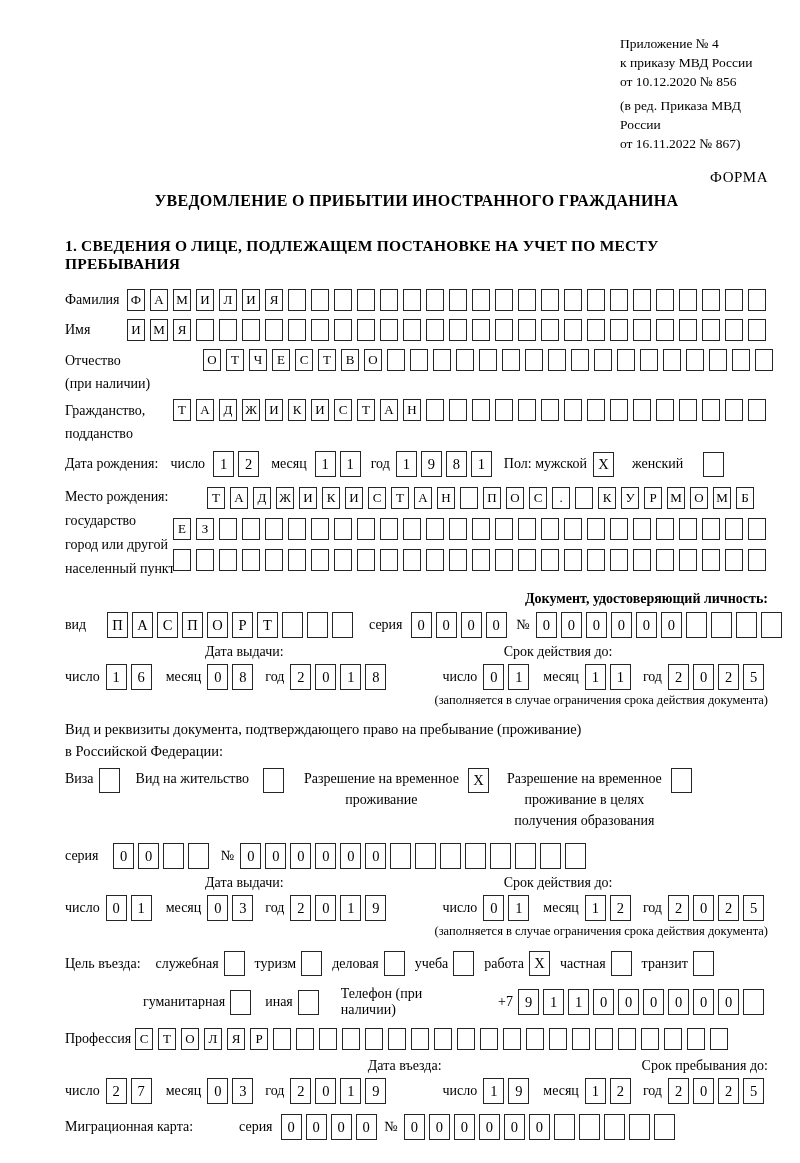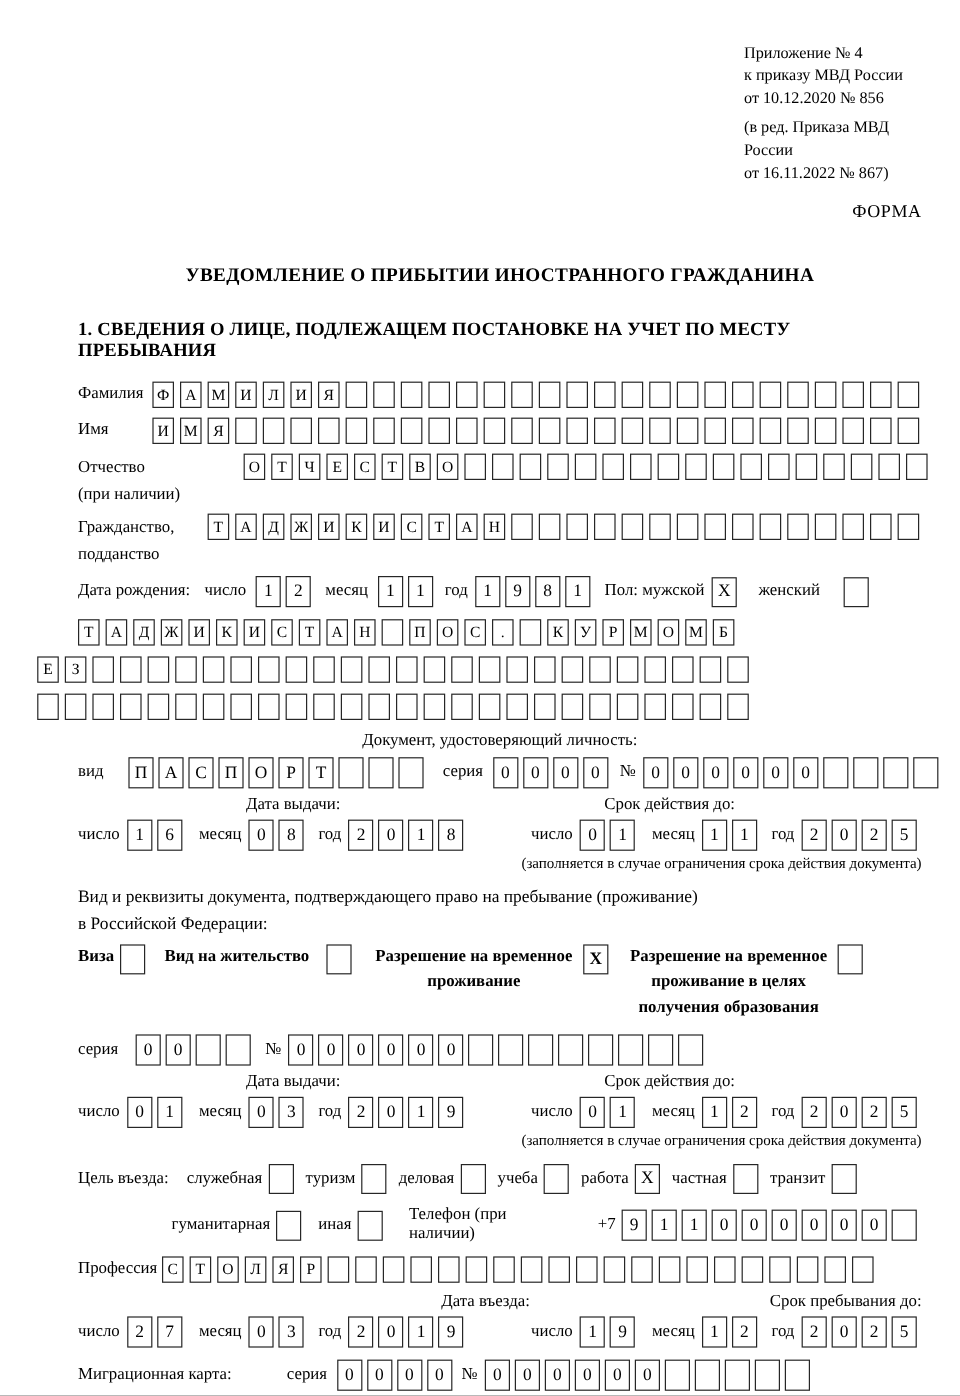--- a/index.html
+++ b/index.html
@@ -8,21 +8,21 @@
     font-family:"Liberation Serif","DejaVu Serif",serif;
     box-sizing:border-box;padding:34px 32px 0 65px;
     position:relative;overflow:hidden;margin:0 auto;
   }
   
   .appendix{margin-left:555px;font-size:13.5px;line-height:19px;}
   .appendix .rev{margin-top:5px;}
   .form-label{text-align:right;font-weight:normal;font-size:15px;margin-top:16px;letter-spacing:.5px;}
   .title{
     text-align:center;font-weight:bold;font-size:16px;line-height:24px;
-    margin-top:32px;letter-spacing:.3px;
+    margin-top:3px;letter-spacing:.3px;
   }
   .blank-line{display:inline-block;width:58px;border-bottom:2px solid #333;height:14px;margin-left:10px;}
   .sec-heading{font-weight:bold;font-size:15.5px;margin-top:24px;letter-spacing:.2px;}
   
   .frow{display:flex;align-items:center;margin-top:8px;}
   .frow.top{align-items:flex-start;}
   .lbl{font-size:14px;flex:0 0 auto;}
   .lbl-stack{font-size:14px;line-height:23px;flex:0 0 auto;}
   .cells{display:flex;flex:0 0 auto;}
   
@@ -35,30 +35,30 @@
   .bcell{
     display:inline-flex;align-items:center;justify-content:center;
     width:21px;height:26px;border:1.8px solid #262626;box-sizing:border-box;
     margin-right:4px;font-size:14.5px;flex:0 0 auto;background:#fff;
   }
   .chk{
     display:inline-flex;align-items:center;justify-content:center;
     width:21px;height:25px;border:1.8px solid #262626;box-sizing:border-box;
     font-size:14.5px;flex:0 0 auto;background:#fff;
   }
-  .doc-heading{text-align:center;font-weight:normal;font-size:14px;margin-top:10px;}
+  .doc-heading{text-align:right;font-weight:bold;font-size:14px;margin-top:10px;}
   .date-headers{display:flex;font-size:14px;margin-top:6px;}
   .date-headers .h1{margin-left:140px;}
   .date-headers .h2{margin-left:220px;}
   .date-row{display:flex;align-items:center;margin-top:4px;font-size:14px;}
   .date-row .dl{margin-right:6px;}
   .date-row .gap{width:56px;}
   .note{font-size:12.5px;text-align:right;margin-top:3px;}
   .intro{font-size:14.5px;margin-top:10px;line-height:22px;}
-  .opts{display:flex;align-items:flex-start;margin-top:6px;font-weight:bold;}
+  .opts{display:flex;align-items:flex-start;margin-top:6px;}
   .opt{display:flex;align-items:flex-start;font-size:14px;}
   .opt .olbl{text-align:center;line-height:21px;}
   .opt .chk{margin-left:9px;}
   .purpose-row{display:flex;align-items:center;font-size:14px;margin-top:12px;flex-wrap:nowrap;}
   .purpose-row .plbl{margin:0 5px 0 10px;}
   .purpose-row .plbl:first-child{margin-left:0;}
 </style>
 </head>
 <body>
 
@@ -236,20 +236,26 @@
         <span class="bcell">8</span>
         <span class="bcell">1</span>
       </span>
     <span class="lbl" style="margin-left:8px;">Пол: мужской</span>
     <span class="chk" style="margin-left:6px;">X</span>
     <span class="lbl" style="margin-left:18px;">женский</span>
     <span class="chk" style="margin-left:20px;"></span>
   </div>
 
   <div class="frow top" style="margin-top:8px;">
+    <span class="lbl-stack" style="flex-basis:142px;line-height:24px;">
+      <span style="display:block">Место рождения:</span>
+      <span style="display:block">государство</span>
+      <span style="display:block">город или другой</span>
+      <span style="display:block">населенный пункт</span>
+    </span>
     <span style="flex:0 0 auto;">
       <span class="cells" style="margin-top:2px;">
           <span class="cell">Т</span>
           <span class="cell">А</span>
           <span class="cell">Д</span>
           <span class="cell">Ж</span>
           <span class="cell">И</span>
           <span class="cell">К</span>
           <span class="cell">И</span>
           <span class="cell">С</span>

